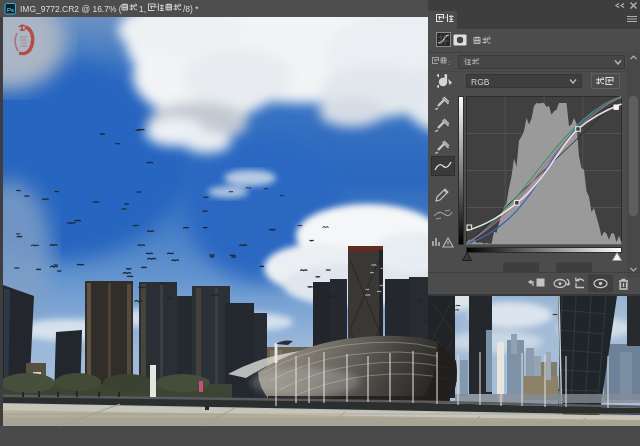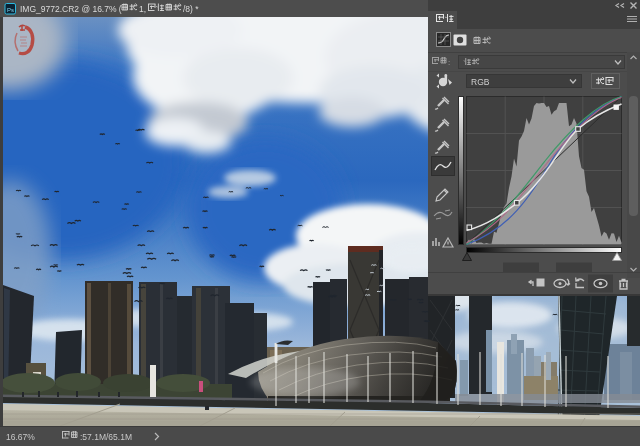--- a/index.html
+++ b/index.html
@@ -457,25 +457,12 @@
  <path d="M533,286 v-4 l-3,0 m1.5,-1.8 l-2.5,1.8 l2.5,1.8"></path>
  <ellipse cx="560" cy="283.5" rx="6" ry="4"></ellipse>
  <circle cx="560" cy="283.5" r="1.5" fill="#c4c4c4" stroke="none"></circle>
  <path d="M567,279 q3,2 1,6 l-1.8,-1.5 m1.8,1.5 l2,-1.6"></path>
  <path d="M584,281 q-4,-4 -8,0 m-0.3,-3.5 l0.3,3.5 l3.4,-0.6 M576,283 l0,4.5 l8,0"></path>
  <ellipse cx="600.5" cy="283.5" rx="6.5" ry="4.2"></ellipse>
  <circle cx="600.5" cy="283.5" r="1.8" fill="#c4c4c4" stroke="none"></circle>
  <path d="M619,281 h9 m-8,0 v8 h7 v-8 m-5.5,-1.5 h4 m-5,3.5 v4 m3,-4 v4 m3,-4 v4"></path>
 </g>
 </svg>
-<div id="statusbar">
- <svg width="640" height="20">
-  <text x="6" y="13" font-size="8.5" fill="#c8c8c8" font-family="Liberation Sans">16.67%</text>
-  <g transform="translate(62.0,4)">
-          <path d="M0,0.5 H7.5 M0.5,0.5 V7.5 M0.5,7.0 H6.5 M3.375,2 V5.5 M2,3.0 H6.5 M7.0,0.5 V4.5" stroke="#c8c8c8" stroke-width="0.9" fill="none"></path>
-        </g>
-        <g transform="translate(70.5,4)">
-          <path d="M1,1 H6.5 V6.5 H1 Z M2.85,0 V6.5 M4.95,0 V6.5 M1,3.75 H6.5" stroke="#c8c8c8" stroke-width="0.9" fill="none"></path>
-        </g>
-  <text x="80" y="13" font-size="8.5" fill="#c8c8c8" font-family="Liberation Sans">:57.1M/65.1M</text>
-  <path d="M155,6 l3.5,3.5 l-3.5,3.5" stroke="#b8b8b8" stroke-width="1.2" fill="none"></path>
- </svg>
-</div>
 </div>
 </body></html>

